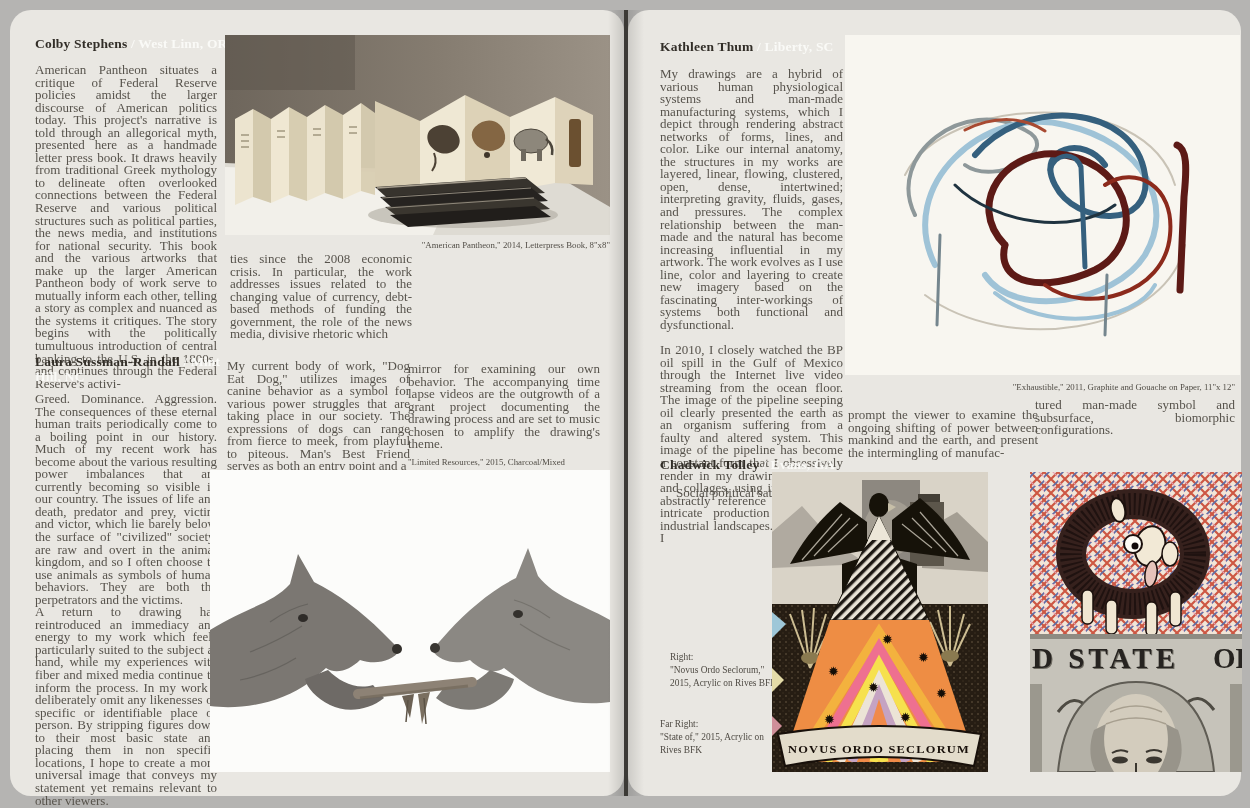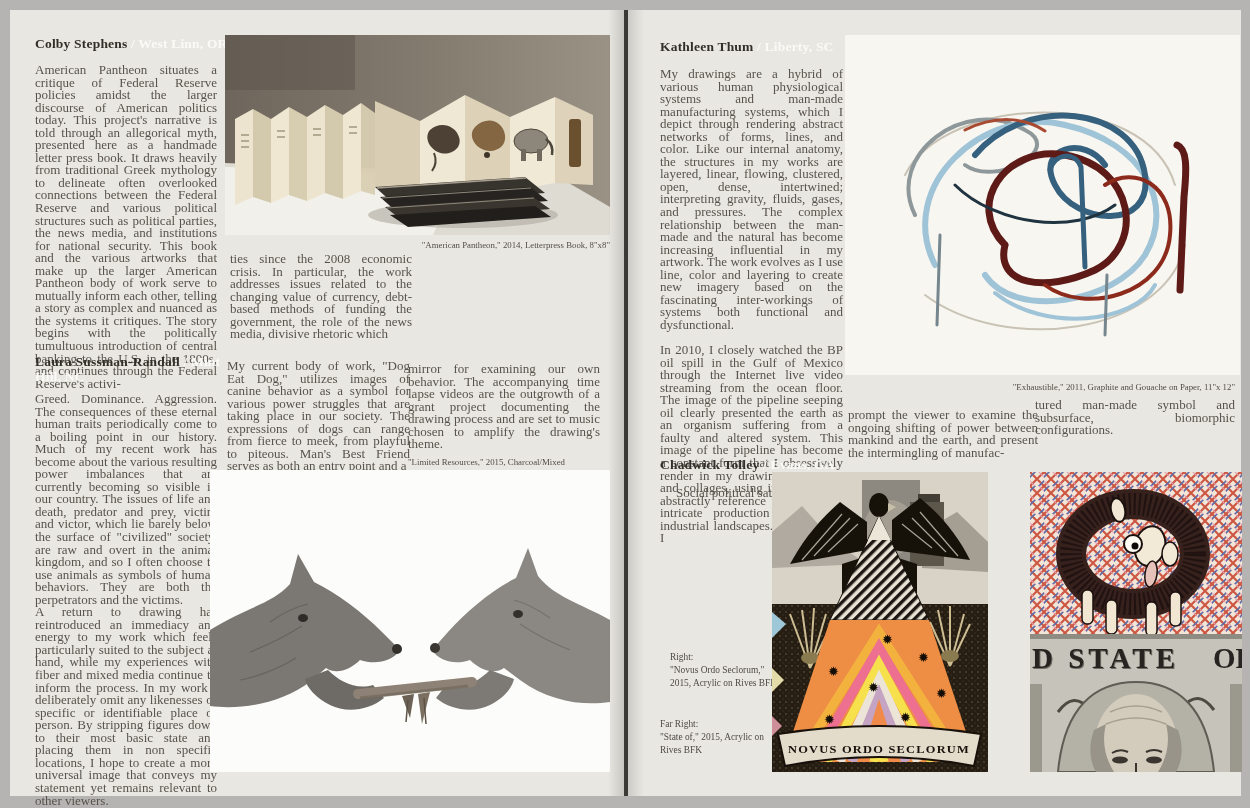--- a/index.html
+++ b/index.html
@@ -2,21 +2,21 @@
 <html><head>
 <meta charset="utf-8">
 <style>
   html,body{margin:0;padding:0;}
   body{
     width:1250px;height:808px;position:relative;overflow:hidden;
     background:#b5b4b2;
     font-family:"Liberation Serif", serif;
   }
   #spread{position:absolute;inset:0;}
-  .page{position:absolute;top:10px;height:786px;background:#e9e7e2;}
+  .page{position:absolute;top:10px;height:786px;background:#e9e7e2;border-radius:21px;}
   #page-left{left:10px;width:614px;}
   #page-right{left:628px;width:613px;}
   #page-left::after{content:"";position:absolute;right:0;top:0;bottom:0;width:16px;
     background:linear-gradient(to right,rgba(0,0,0,0),rgba(0,0,0,.14));}
   #page-right::before{content:"";position:absolute;left:0;top:0;bottom:0;width:16px;
     background:linear-gradient(to left,rgba(0,0,0,0),rgba(0,0,0,.12));}
   #gutter{position:absolute;left:624px;top:10px;width:4px;height:786px;background:#3c3a36;}
 
   .h{position:absolute;font-weight:bold;font-size:13.5px;line-height:14.5px;color:#322e28;letter-spacing:.2px;}
   .h .loc{color:#fafaf7;}

